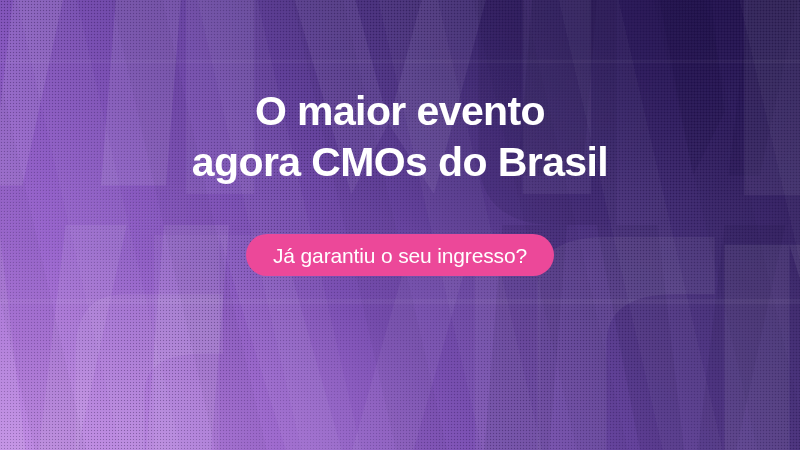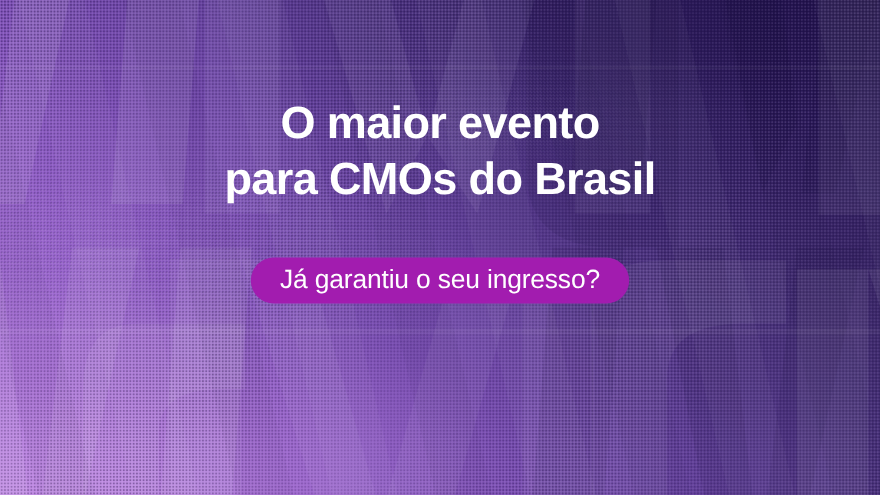--- a/index.html
+++ b/index.html
@@ -174,24 +174,24 @@
   }
 
   .cta {
     display:inline-flex;
     align-items:center;
     justify-content:center;
     height:42px;
     padding:0 27px;
     border:none;
     border-radius:21px;
-    background:#a21caf;
+    background:#ec4899;
     color:#ffffff;
     font-family:"Liberation Sans", sans-serif;
-    font-size:24px;
+    font-size:21px;
     font-weight:400;
     letter-spacing:-0.15px;
     line-height:1;
     cursor:pointer;
     white-space:nowrap;
   }
 </style>
 </head>
 <body>
 
@@ -259,21 +259,21 @@
 
   <div class="bands"></div>
   <div class="seams"></div>
   <div class="halftone"></div>
   <div class="halftone-wisp"></div>
 
   <div class="content">
 
     <h1 class="headline">
       <span class="ln">O maior evento</span>
-      <span class="ln">para CMOs do Brasil</span>
+      <span class="ln">agora CMOs do Brasil</span>
     </h1>
 
     <div class="cta-wrap">
       <button class="cta">Já garantiu o seu ingresso?</button>
     </div>
 
   </div>
 
 </div>
 

